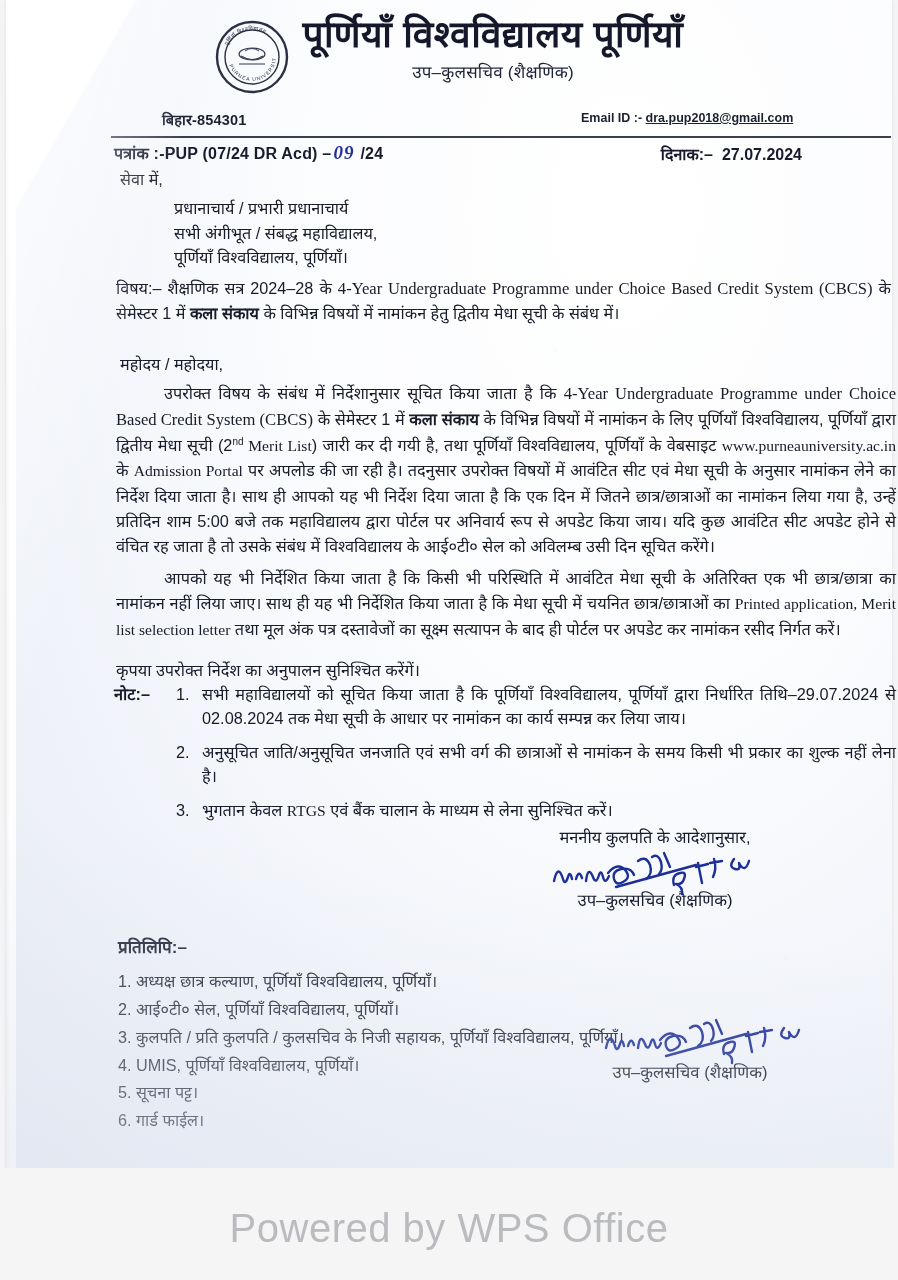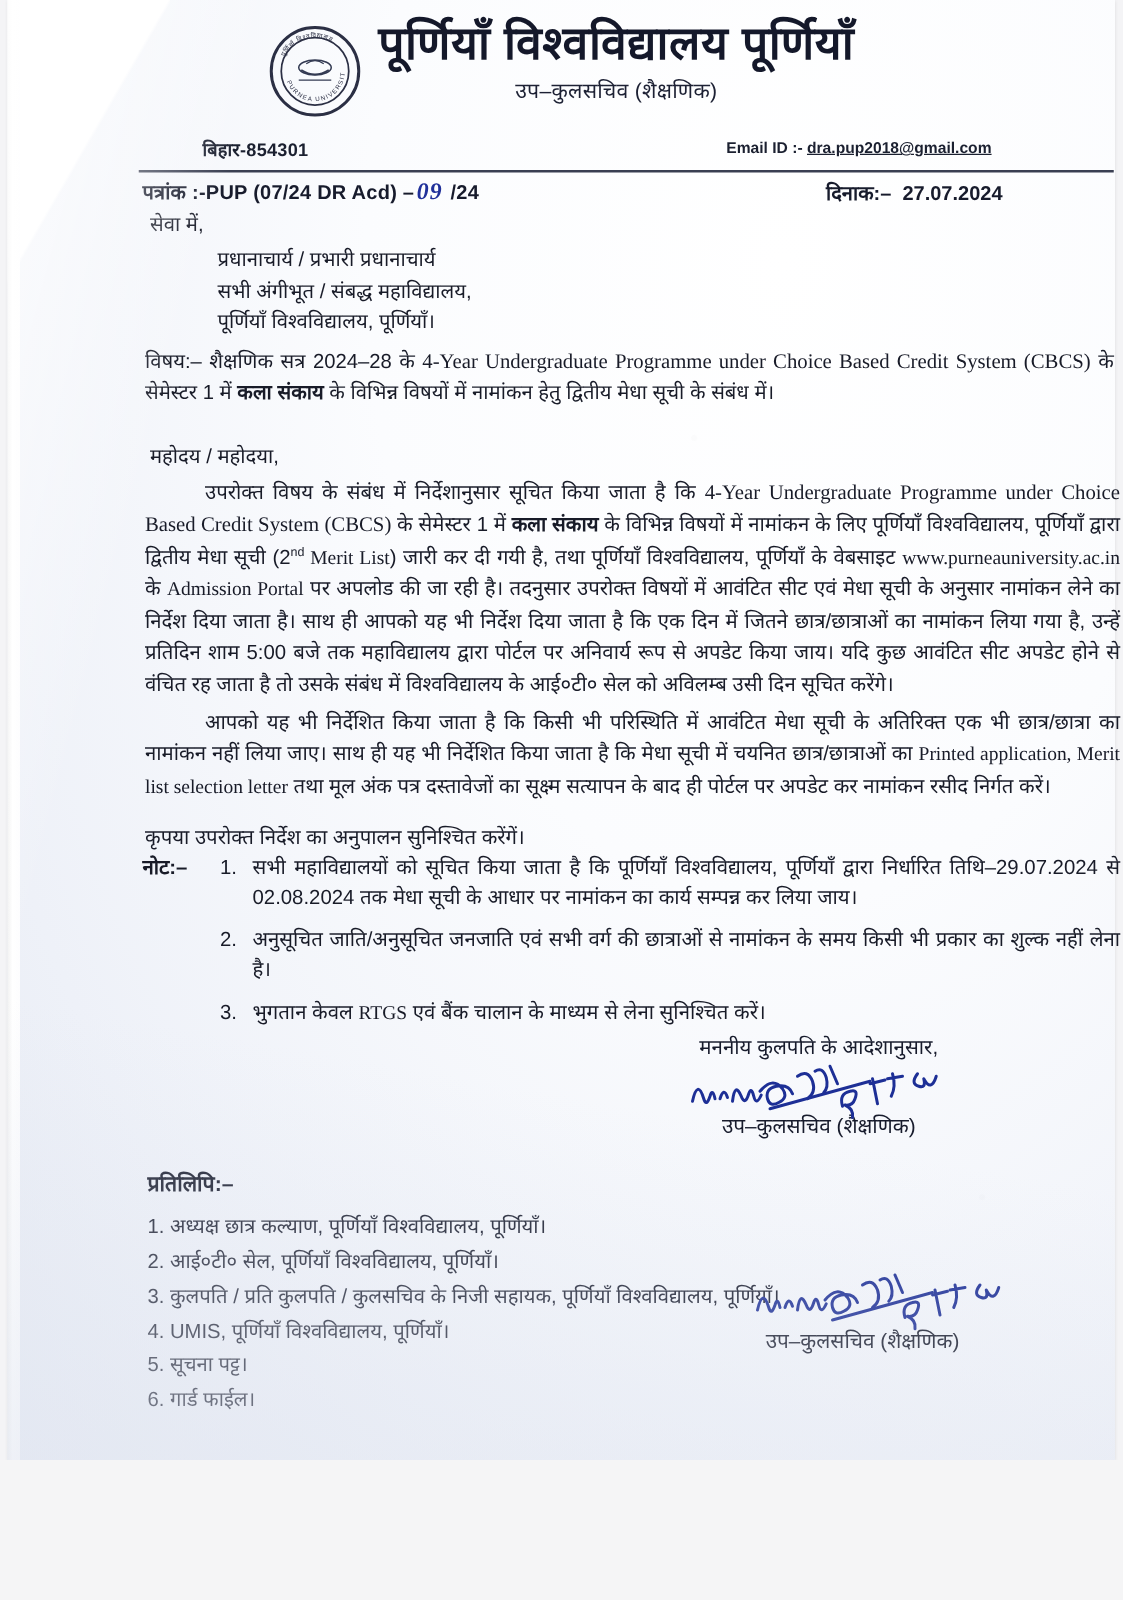--- a/index.html
+++ b/index.html
@@ -484,14 +484,15 @@
             <path d="M184 20 q-6 8 1 10 q6 2 4 -6 q6 11 10 -2"></path>
           </g>
         </svg>
         <div class="sign-title-2">उप–कुलसचिव (शैक्षणिक)</div>
       </div>
 
     </div>
   </div>
 
   <div class="wps-bar"></div>
+  <div class="wps-text">Powered by WPS Office</div>
 
 </div>
 
 </body></html>

